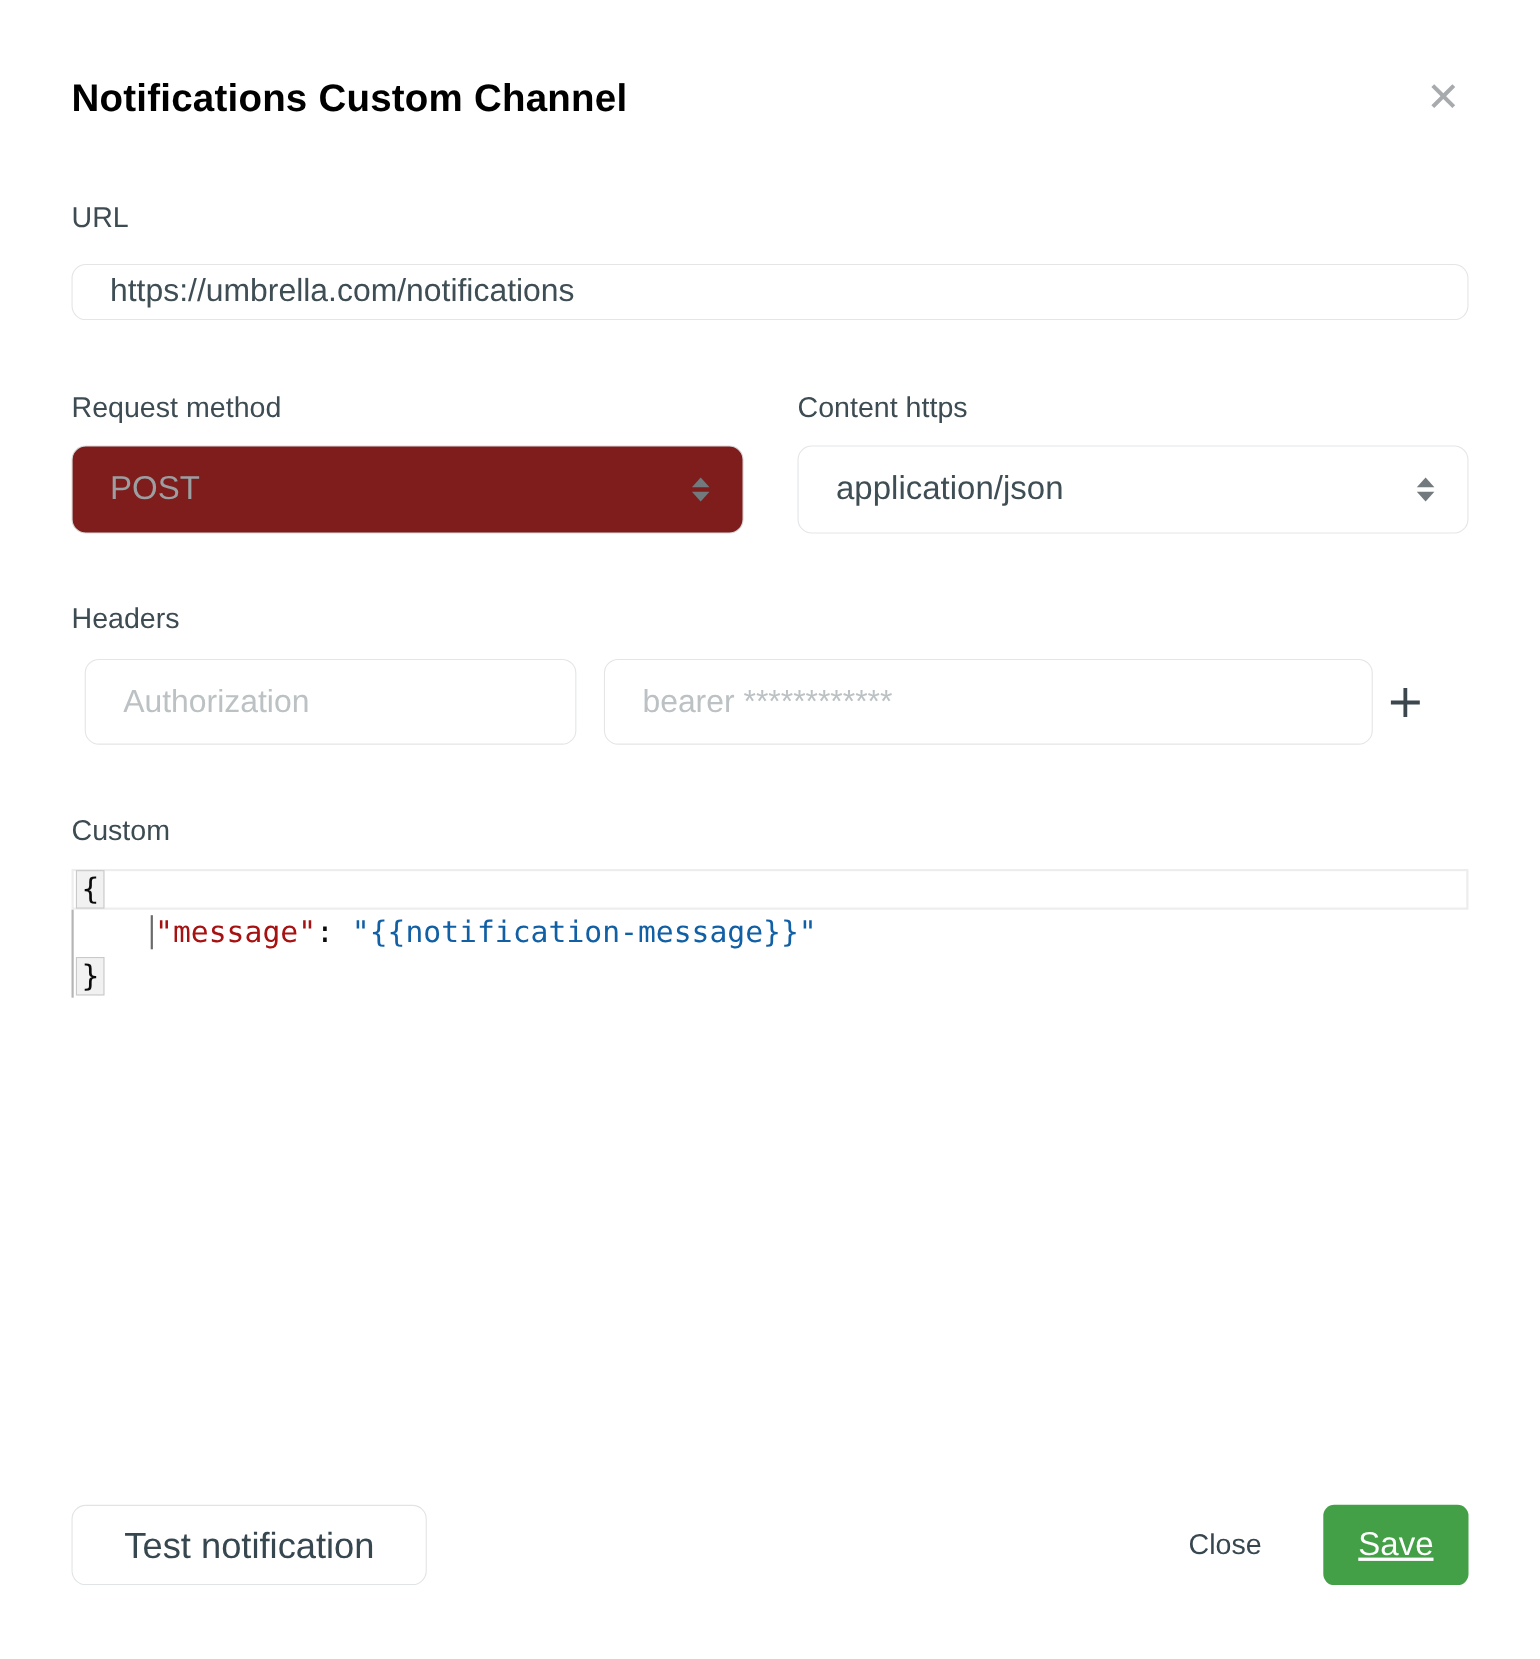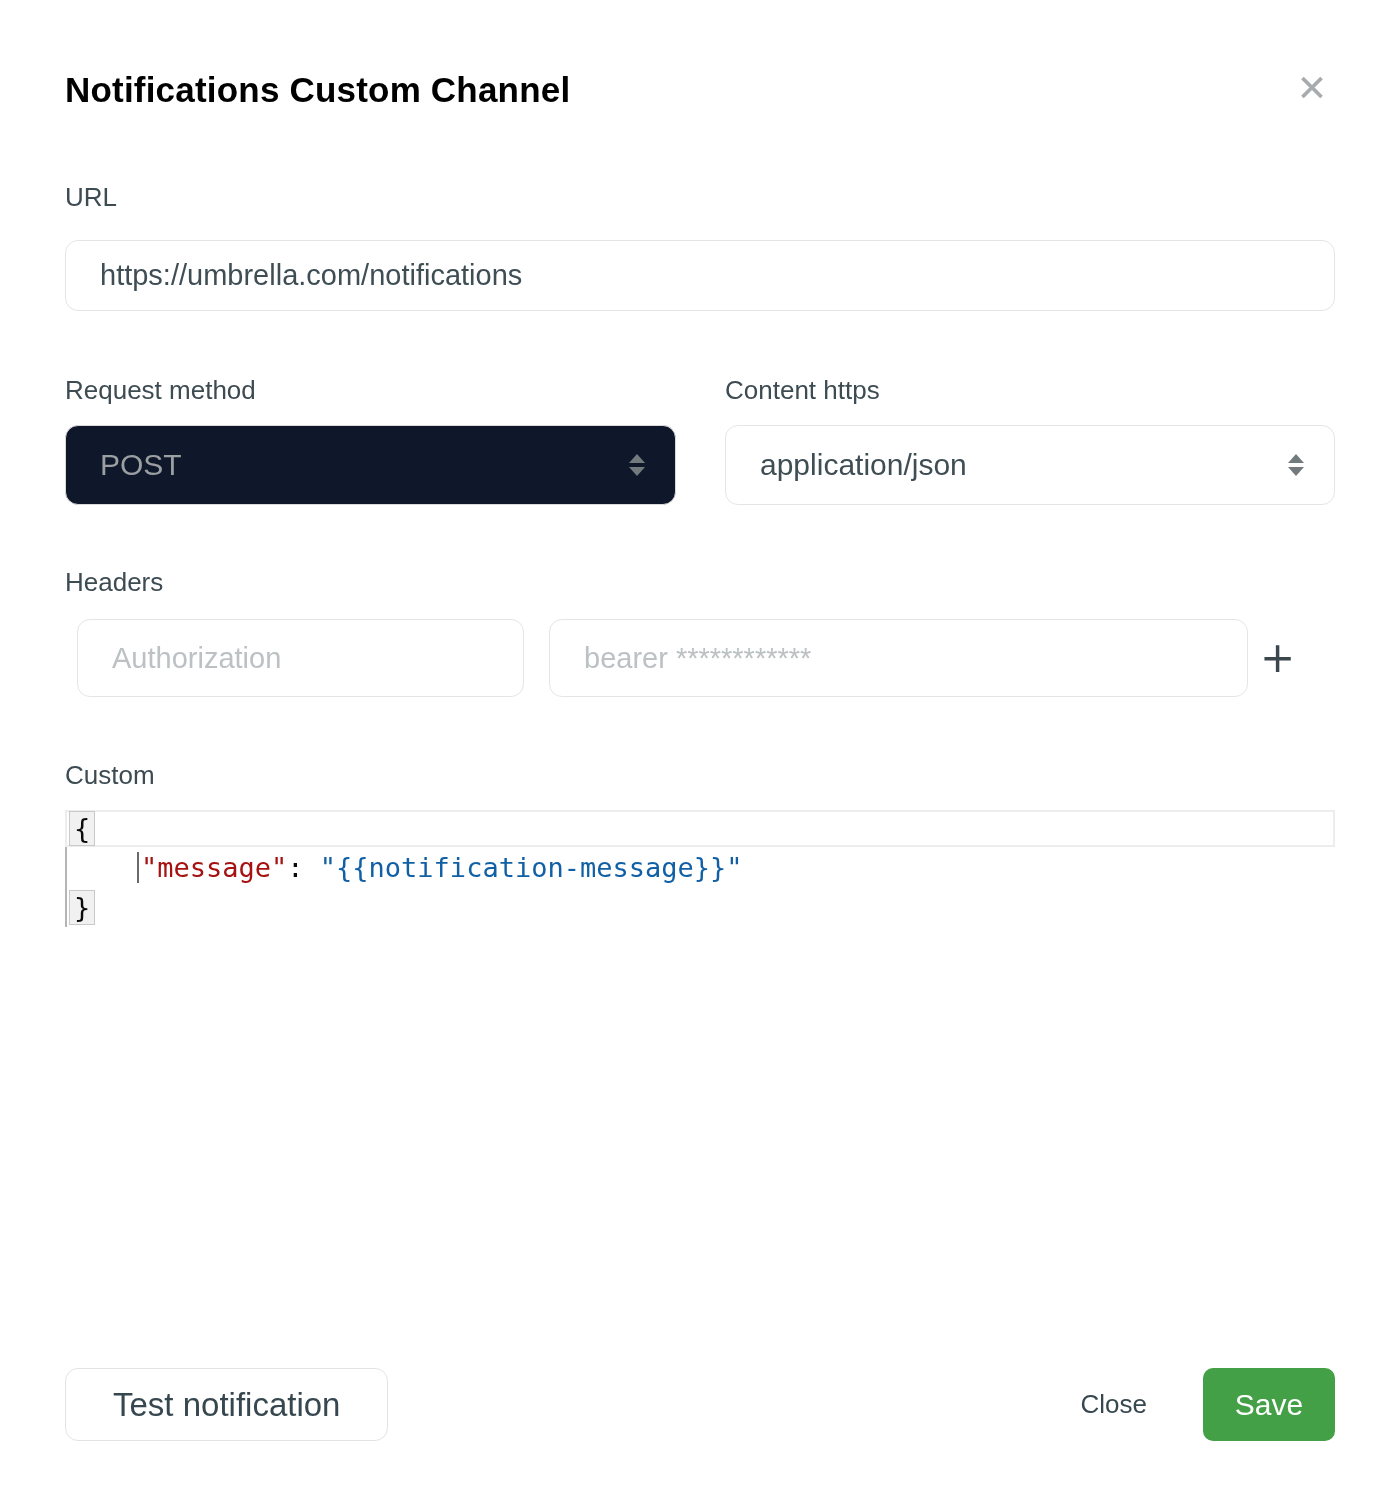--- a/index.html
+++ b/index.html
@@ -32,21 +32,21 @@
   }
 
   
   .field-label {
     font-size: 26px;
     color: #3d4b52;
     display: block;
   }
   .text-input {
     display: block; width: 100%;
-    height: 71px;
+    height: 51px;
     border: 1px solid #e3e5e7;
     border-radius: 13px;
     padding: 0 34px;
     font-family: "Liberation Sans", "DejaVu Sans", sans-serif;
     font-size: 29px;
     color: #3f4e55;
     background: #ffffff;
     outline: none;
   }
   .text-input::placeholder { color: #bcc1c4; opacity: 1; }
@@ -69,21 +69,21 @@
     border-radius: 13px;
     background: #ffffff;
     display: flex; align-items: center;
     padding: 0 30px 0 34px;
     font-size: 30px;
     color: #3f4e55;
     cursor: pointer;
     user-select: none;
   }
   .select-box.disabled {
-    background: #0f172a;
+    background: #7f1d1d;
     border-color: #dadada;
     color: #9b9fa2;
     cursor: default;
   }
   .select-value { flex: 1 1 auto; }
   .sort-arrows { display: flex; flex-direction: column; align-items: center; gap: 4px; }
   .tri-up {
     width: 0; height: 0;
     border-left: 8px solid transparent; border-right: 8px solid transparent;
     border-bottom: 9px solid #737a7e;
@@ -175,20 +175,21 @@
   .save-btn {
     margin-left: 56px;
     width: 132px; height: 73px;
     background: #43a047;
     border: none;
     border-radius: 10px;
     font-family: "Liberation Sans", "DejaVu Sans", sans-serif;
     font-size: 30px;
     color: #ffffff;
     cursor: pointer;
+    text-decoration: underline;
   }
 </style>
 </head>
 <body>
 
 <div class="modal">
 
   <h1 class="modal-title">Notifications Custom Channel</h1>
 
   <button class="modal-close">

